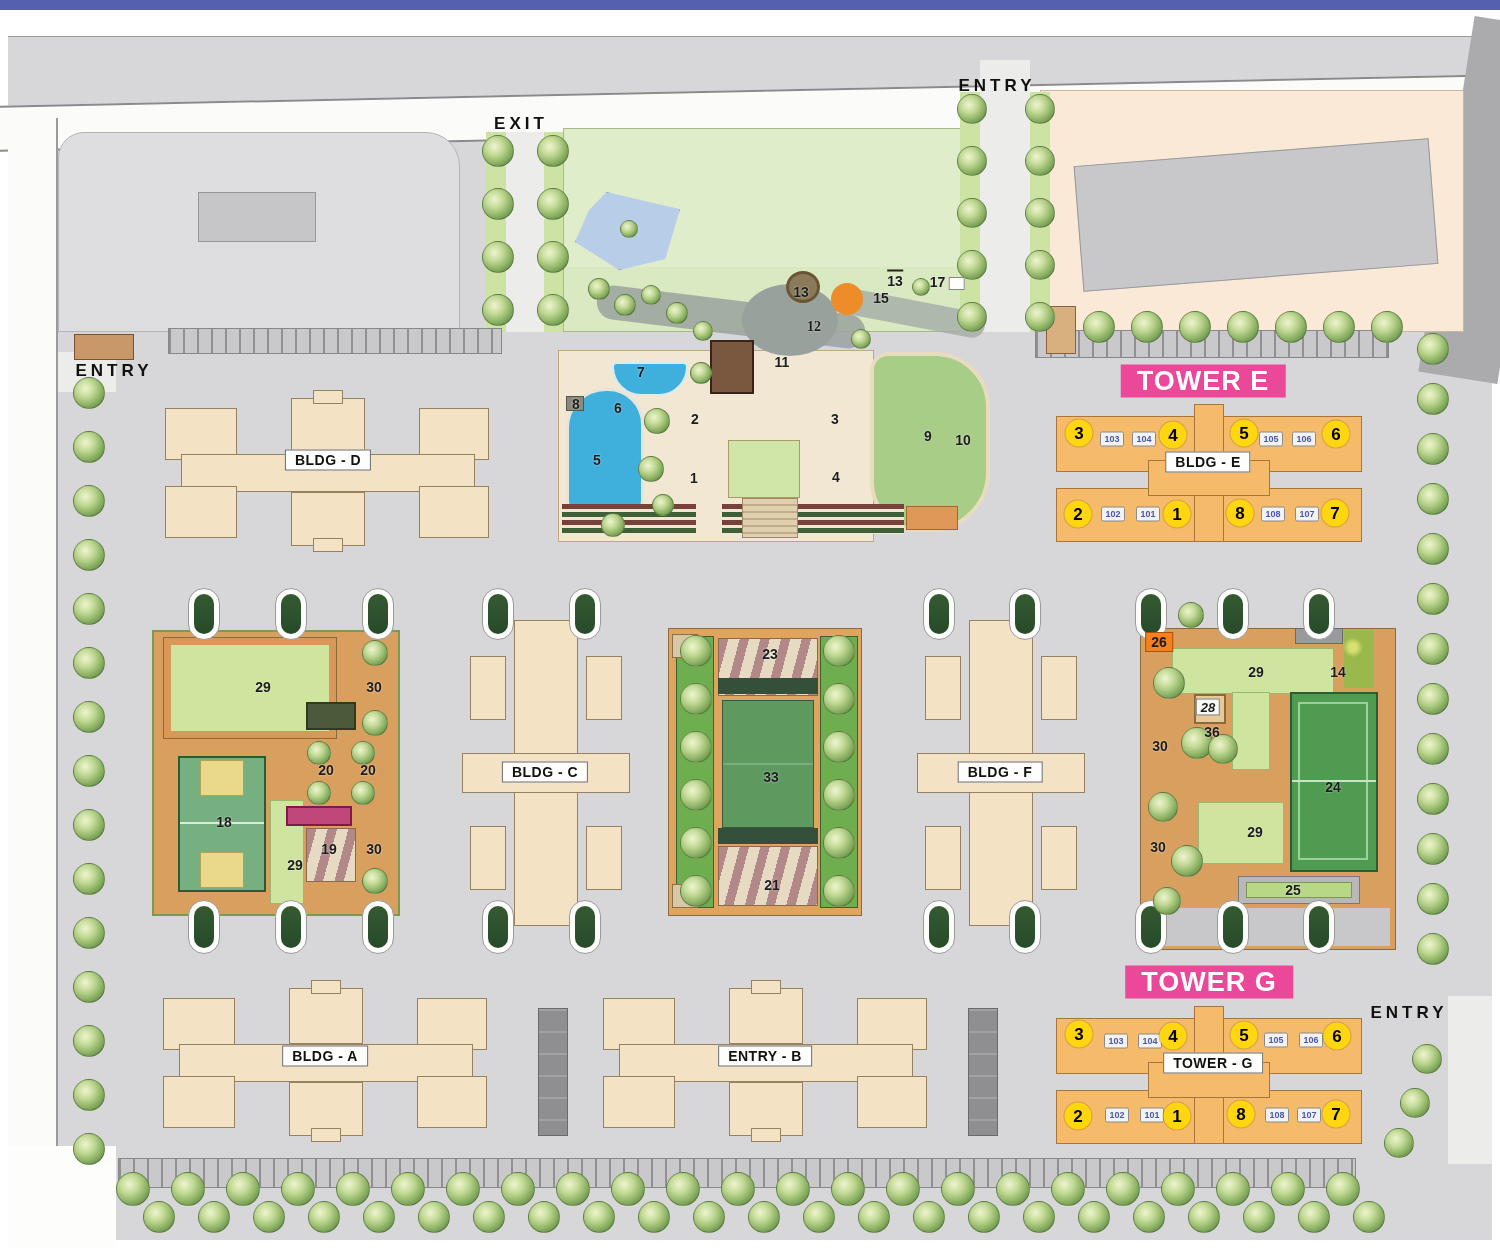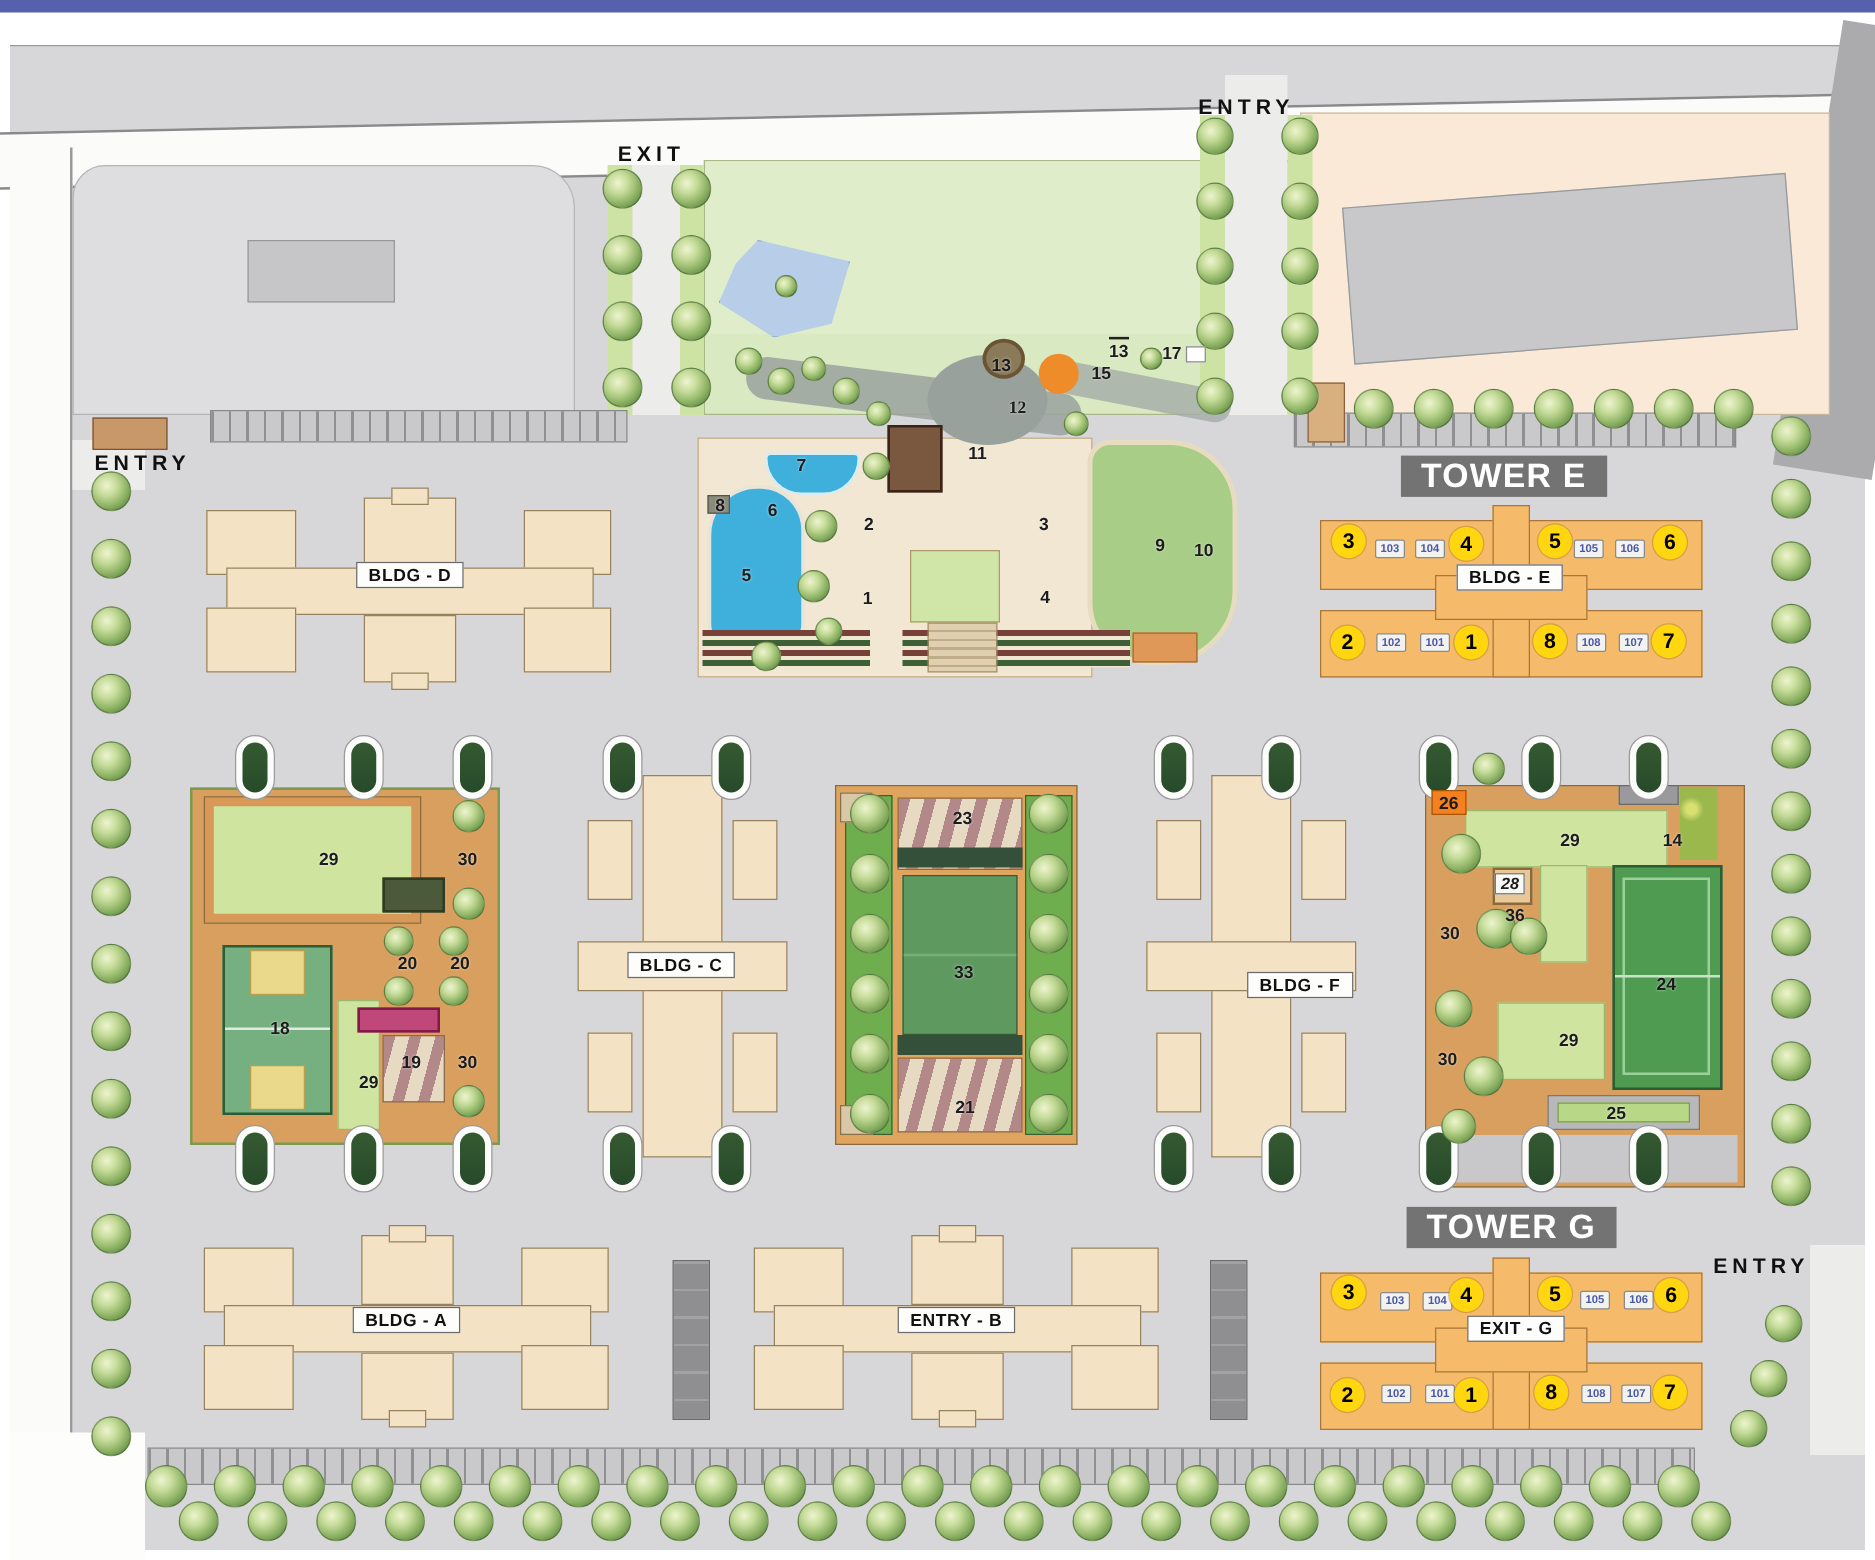--- a/index.html
+++ b/index.html
@@ -27,21 +27,21 @@
   .marker.badge{background:#f8f8f5;border:1px solid #76766f;padding:0 4px;font-size:13px;text-shadow:none;}
   .marker.overline{border-top:2px solid #222;padding-top:1px;}
   .boxicon{display:inline-block;width:14px;height:11px;background:#fff;border:1px solid #888;
     vertical-align:middle;margin-left:3px;position:relative;}
   .ucircle{position:absolute;width:27px;height:27px;border-radius:50%;background:#ffd60f;color:#000;
     font:700 17px/27px "Liberation Sans",sans-serif;text-align:center;transform:translate(-50%,-50%);
     z-index:8;box-shadow:0 0 0 1px rgba(150,110,0,.35);}
   .ubadge{position:absolute;min-width:20px;height:13px;background:#f2f2ef;border:1px solid #8a8a8c;
     border-radius:2px;color:#4a58a8;font:700 9px/13px "Liberation Sans",sans-serif;text-align:center;
     transform:translate(-50%,-50%);z-index:7;padding:0 1px;}
-  .banner{position:absolute;background:#737373;color:#fff;font:700 27px/33px "Liberation Sans",sans-serif;
+  .banner{position:absolute;background:#ec4899;color:#fff;font:700 27px/33px "Liberation Sans",sans-serif;
     text-align:center;letter-spacing:1px;transform:translate(-50%,-50%);padding:0 16px;height:33px;
     z-index:9;white-space:nowrap;}
   .bldg-label{position:absolute;background:#fdfdfb;border:1px solid #6a6a6c;color:#111;
     font:700 14px/19px "Liberation Sans",sans-serif;text-align:center;transform:translate(-50%,-50%);
     padding:0 9px;z-index:8;white-space:nowrap;letter-spacing:.5px;}
   .roadlabel{position:absolute;color:#101010;font:600 17px "Liberation Sans",sans-serif;letter-spacing:4px;
     transform:translate(-50%,-50%);z-index:9;white-space:nowrap;}
 </style>
 </head>
 <body>
@@ -390,24 +390,24 @@
     <div class="tree" style="left: 912px; top: 278px; width: 16px; height: 16px;"></div>
     <div class="roadlabel" style="left: 997px; top: 86px;">ENTRY</div>
     <div class="roadlabel" style="left: 521px; top: 124px;">EXIT</div>
     <div class="roadlabel" style="left: 114px; top: 371px;">ENTRY</div>
     <div class="roadlabel" style="left: 1409px; top: 1013px;">ENTRY</div>
     <div class="banner" style="left: 1203px; top: 381px;">TOWER E</div>
     <div class="banner" style="left: 1209px; top: 982px;">TOWER G</div>
     <div class="bldg-label" style="left: 328px; top: 460px;">BLDG - D</div>
     <div class="bldg-label" style="left: 1208px; top: 462px;">BLDG - E</div>
     <div class="bldg-label" style="left: 545px; top: 772px;">BLDG - C</div>
-    <div class="bldg-label" style="left: 1000px; top: 788px; margin-left: 40px;">BLDG - F</div>
+    <div class="bldg-label" style="left: 1000px; top: 772px;">BLDG - F</div>
     <div class="bldg-label" style="left: 325px; top: 1056px;">BLDG - A</div>
     <div class="bldg-label" style="left: 765px; top: 1056px;">ENTRY - B</div>
-    <div class="bldg-label" style="left: 1213px; top: 1063px;">EXIT - G</div>
+    <div class="bldg-label" style="left: 1213px; top: 1063px;">TOWER - G</div>
     <div class="ucircle" style="left: 1079px; top: 433px;">3</div>
     <div class="ucircle" style="left: 1173px; top: 435px;">4</div>
     <div class="ucircle" style="left: 1244px; top: 433px;">5</div>
     <div class="ucircle" style="left: 1336px; top: 434px;">6</div>
     <div class="ucircle" style="left: 1078px; top: 514px;">2</div>
     <div class="ucircle" style="left: 1177px; top: 514px;">1</div>
     <div class="ucircle" style="left: 1240px; top: 513px;">8</div>
     <div class="ucircle" style="left: 1335px; top: 513px;">7</div>
     <div class="ucircle" style="left: 1079px; top: 1034px;">3</div>
     <div class="ucircle" style="left: 1173px; top: 1036px;">4</div>

